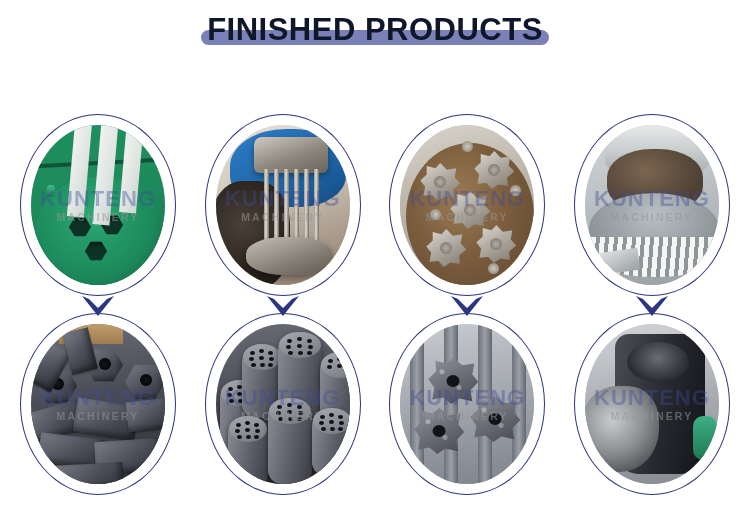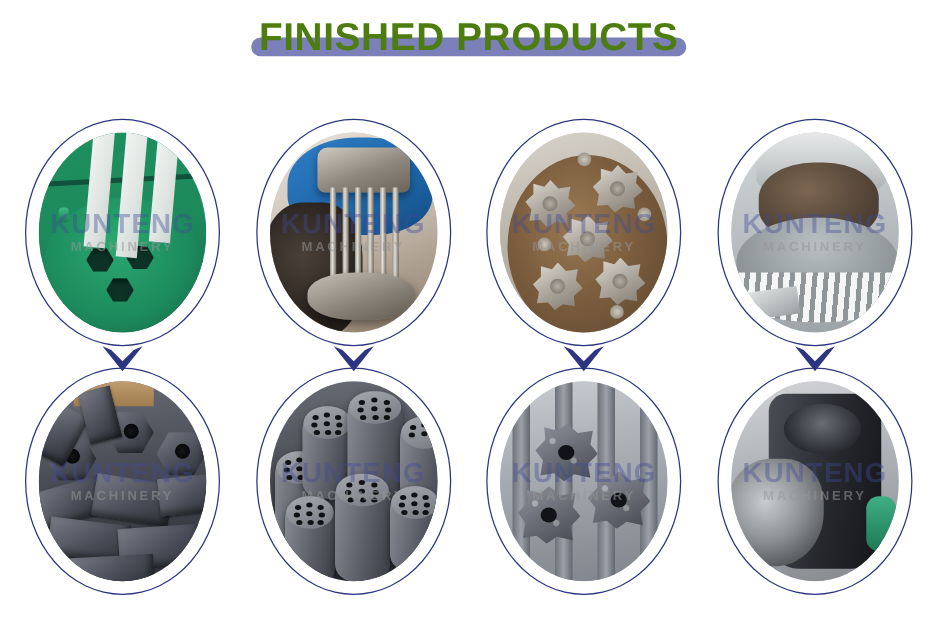--- a/index.html
+++ b/index.html
@@ -20,39 +20,39 @@
     bottom: 2px; height: 15px;
     background: #7b80b8;
     border-radius: 8px;
     z-index: 0;
   }
   .title {
     position: relative; z-index: 1;
     font-size: 31px;
     font-weight: 700;
     letter-spacing: 0.5px;
-    color: #4d7c0f;
+    color: #0f172a;
     line-height: 1.05;
     padding: 0 14px;
     white-space: nowrap;
   }
   .subtitle {
     margin-top: 11px;
     font-size: 16.5px;
     color: #4a4a4a;
     line-height: 1.30;
     max-width: 640px;
     margin-left: auto; margin-right: auto;
     letter-spacing: -0.1px;
   }
 
   
   .grid {
     position: absolute;
-    left: 0; top: 95px;
+    left: 0; top: 114px;
     width: 750px;
   }
   .row {
     display: flex;
     justify-content: space-between;
     padding: 0 18px;
     position: relative;
   }
   .row2 { margin-top: 13px; }
 

